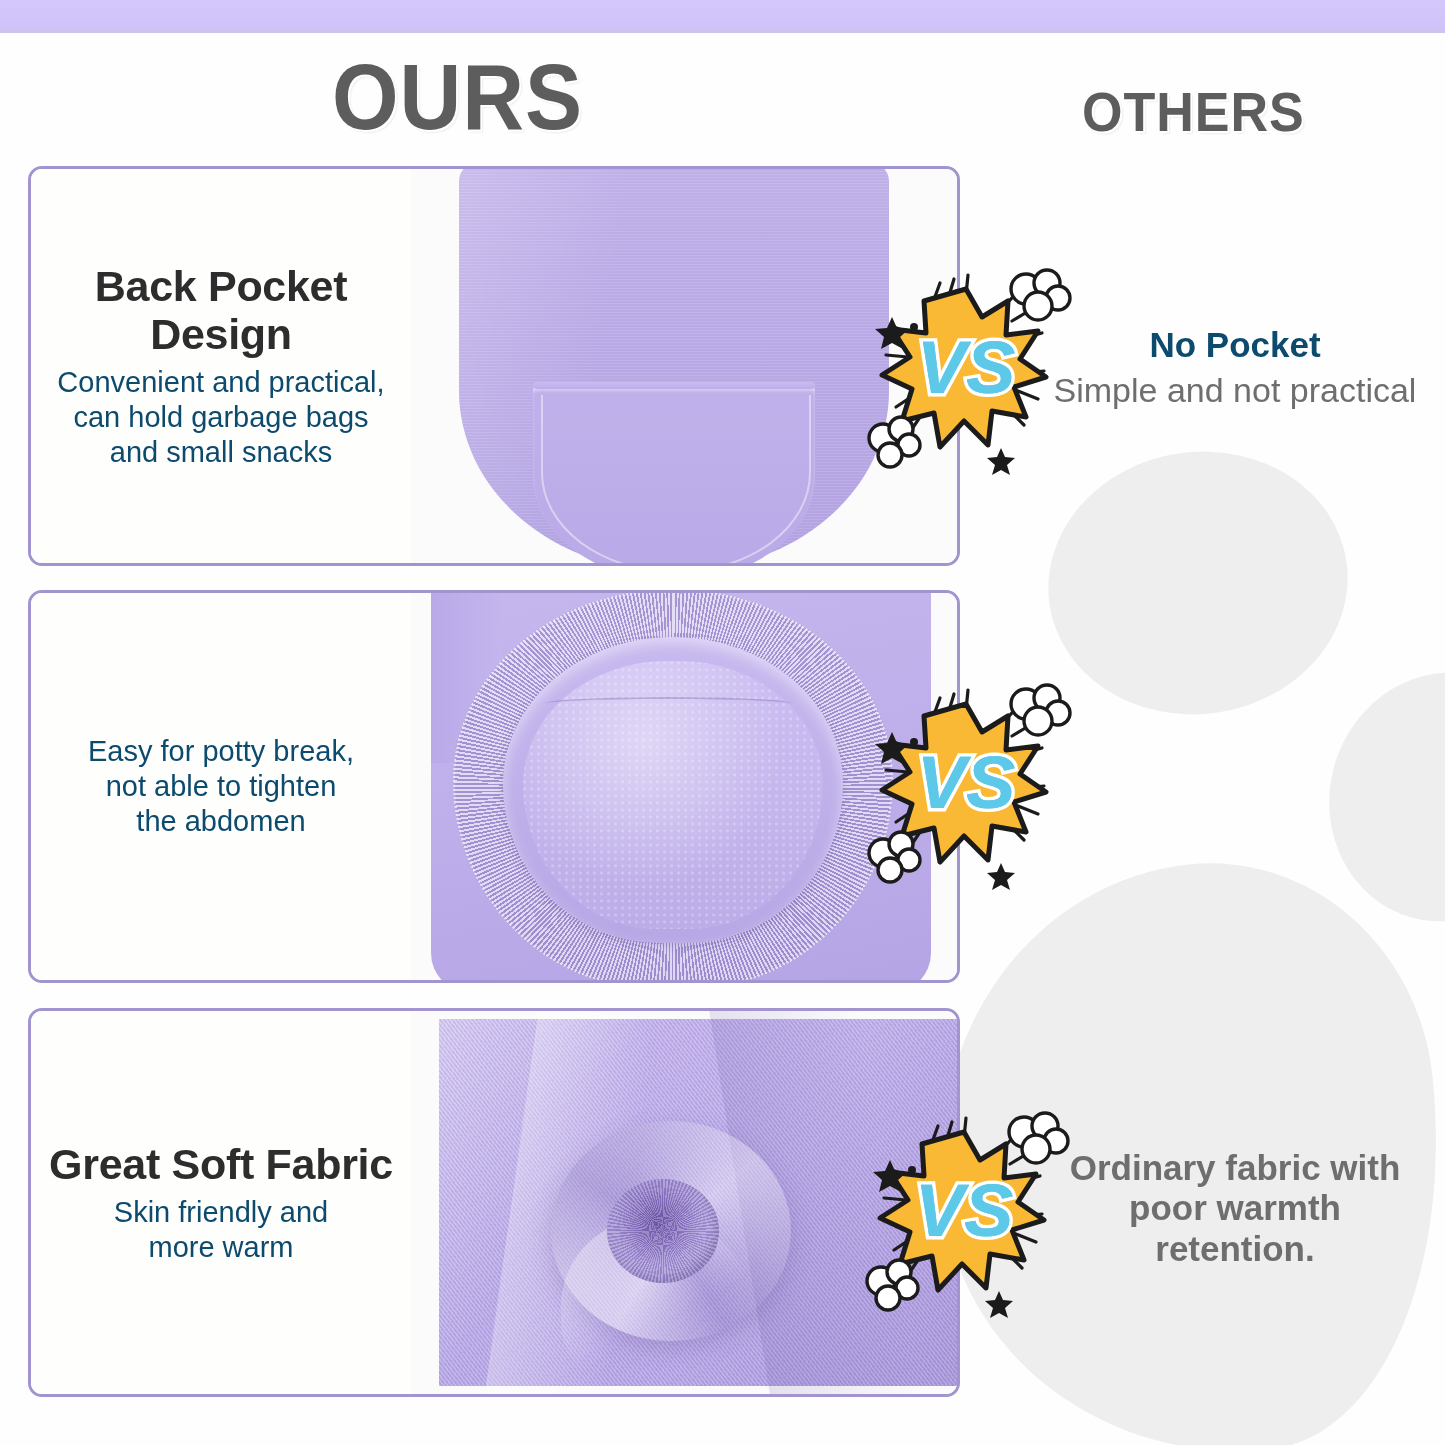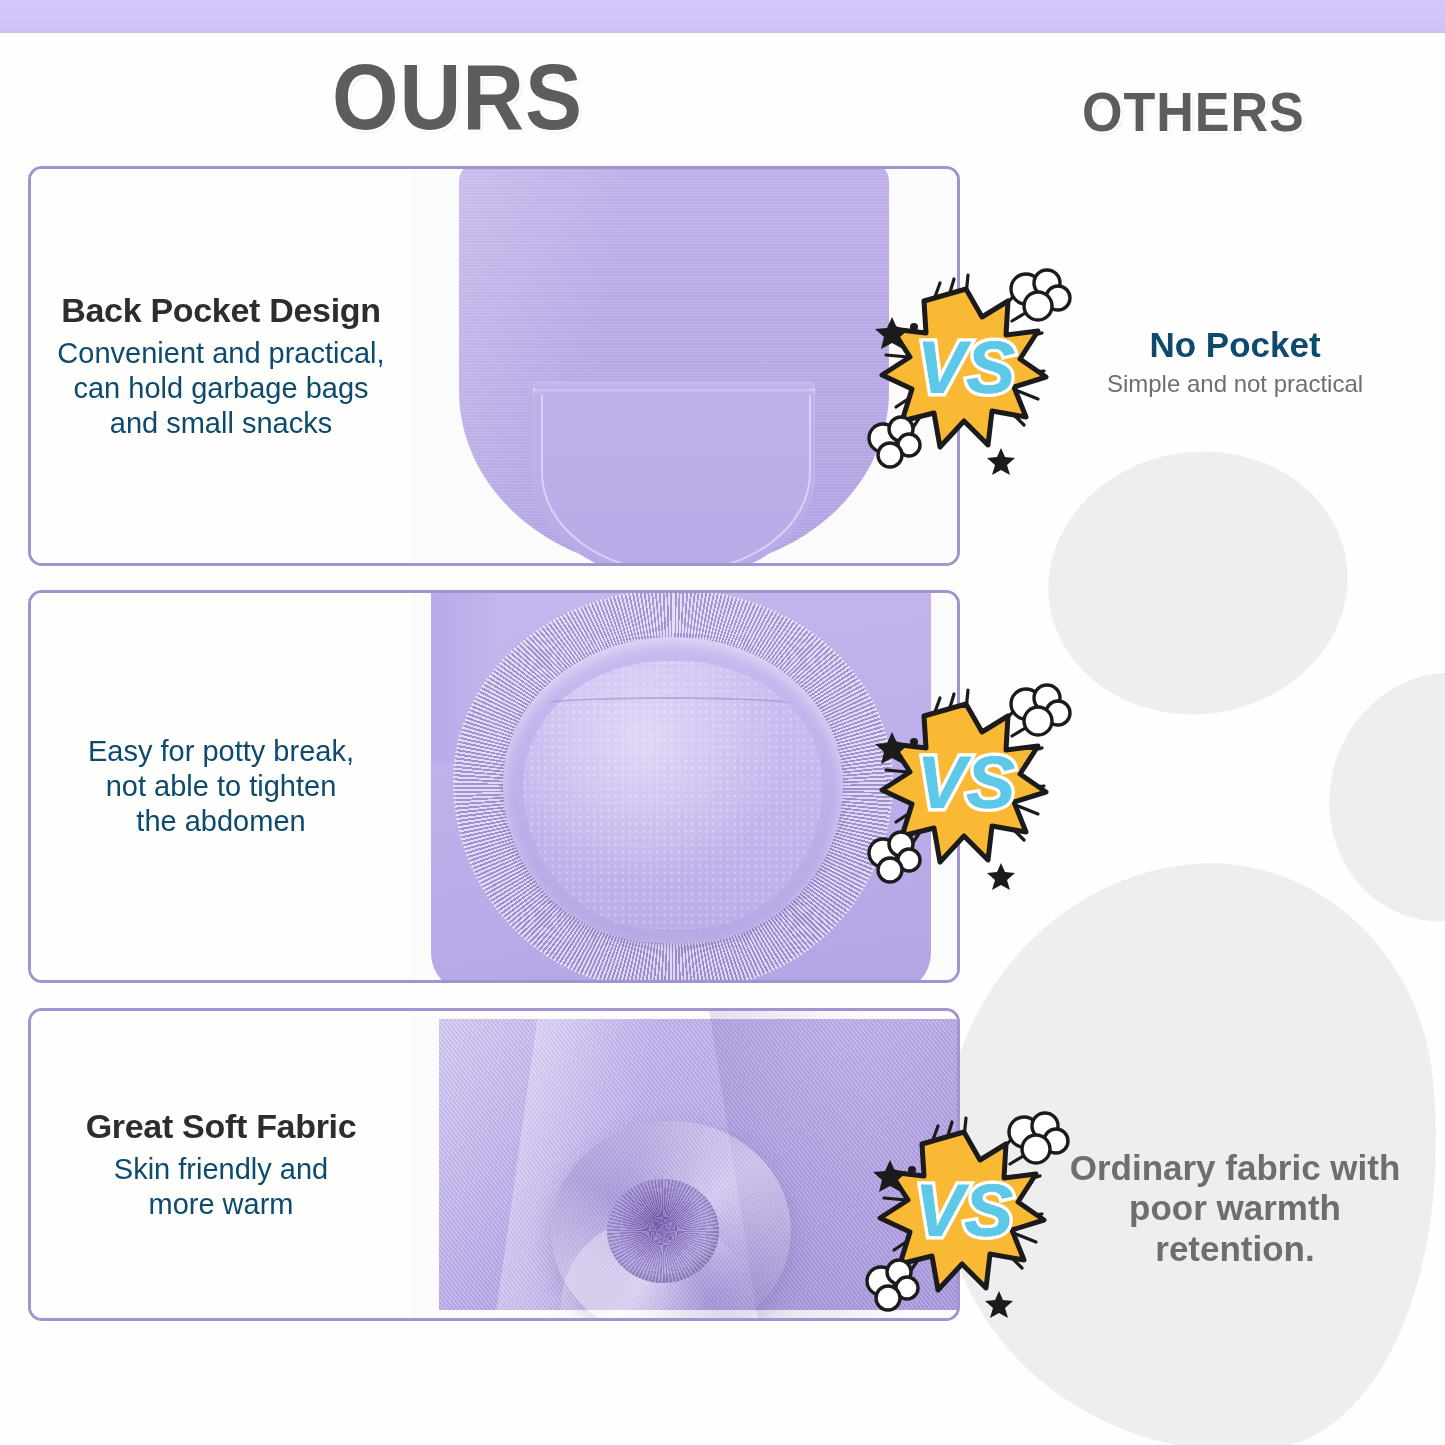--- a/index.html
+++ b/index.html
@@ -31,26 +31,26 @@
        text-shadow:2px 2px 0 #ffffff, 3px 3px 2px rgba(0,0,0,.07);}
   .hdr-ours{left:332px;top:51px;font-size:92px;transform:scaleX(.93);transform-origin:left top;}
   .hdr-others{left:1082px;top:84px;font-size:56px;transform:scaleX(.93);transform-origin:left top;}
 
   
   .card{position:absolute;left:28px;width:932px;
         border:3px solid #a294ce;border-radius:14px;background:#ffffff;
         overflow:hidden;box-sizing:border-box;}
   .card-1{top:166px;height:400px;}
   .card-2{top:590px;height:393px;}
-  .card-3{top:1008px;height:313px;}
+  .card-3{top:1008px;height:389px;}
 
   .card-text{position:absolute;left:0;top:0;width:380px;height:100%;
              display:flex;flex-direction:column;align-items:center;justify-content:center;
              text-align:center;background:#fefefd;z-index:4;}
-  .ttl{font-size:34px;font-weight:700;color:#2d2d2d;line-height:1.12;margin:0 0 7px 0;
+  .ttl{font-size:43px;font-weight:700;color:#2d2d2d;line-height:1.12;margin:0 0 7px 0;
        letter-spacing:-.3px;}
   .sub{font-size:29px;font-weight:400;color:#0c4a6e;line-height:1.2;margin:0;}
 
   
   .photo{position:absolute;left:380px;top:0;right:0;bottom:0;overflow:hidden;}
 
   
   .p1{position:absolute;inset:0;background:#fbfbfb;}
   .p1 .garment{position:absolute;left:48px;top:-6px;width:430px;height:408px;
       background:
@@ -128,21 +128,21 @@
       border-radius:50% 50% 42% 42%;
       background:linear-gradient(150deg,rgba(255,255,255,.42),rgba(255,255,255,0) 58%);}
 
   
   .vs{position:absolute;width:210px;height:210px;z-index:9;}
   .vs svg{width:100%;height:100%;display:block;}
 
   
   .right{position:absolute;text-align:center;z-index:6;}
   .r-ttl{font-size:35px;font-weight:700;color:#0c4a6e;line-height:1.1;margin:0 0 5px 0;}
-  .r-sub{font-size:24px;font-weight:400;color:#6e6e6e;line-height:1.18;margin:0;}
+  .r-sub{font-size:34px;font-weight:400;color:#6e6e6e;line-height:1.18;margin:0;}
   .r-sub.bold{font-weight:700;font-size:35px;color:#6e6e6e;line-height:1.15;}
 </style>
 </head>
 <body>
 
 <div class="stage">
 
   <div class="topbar"></div>
   <div class="topbar-line"></div>
 

